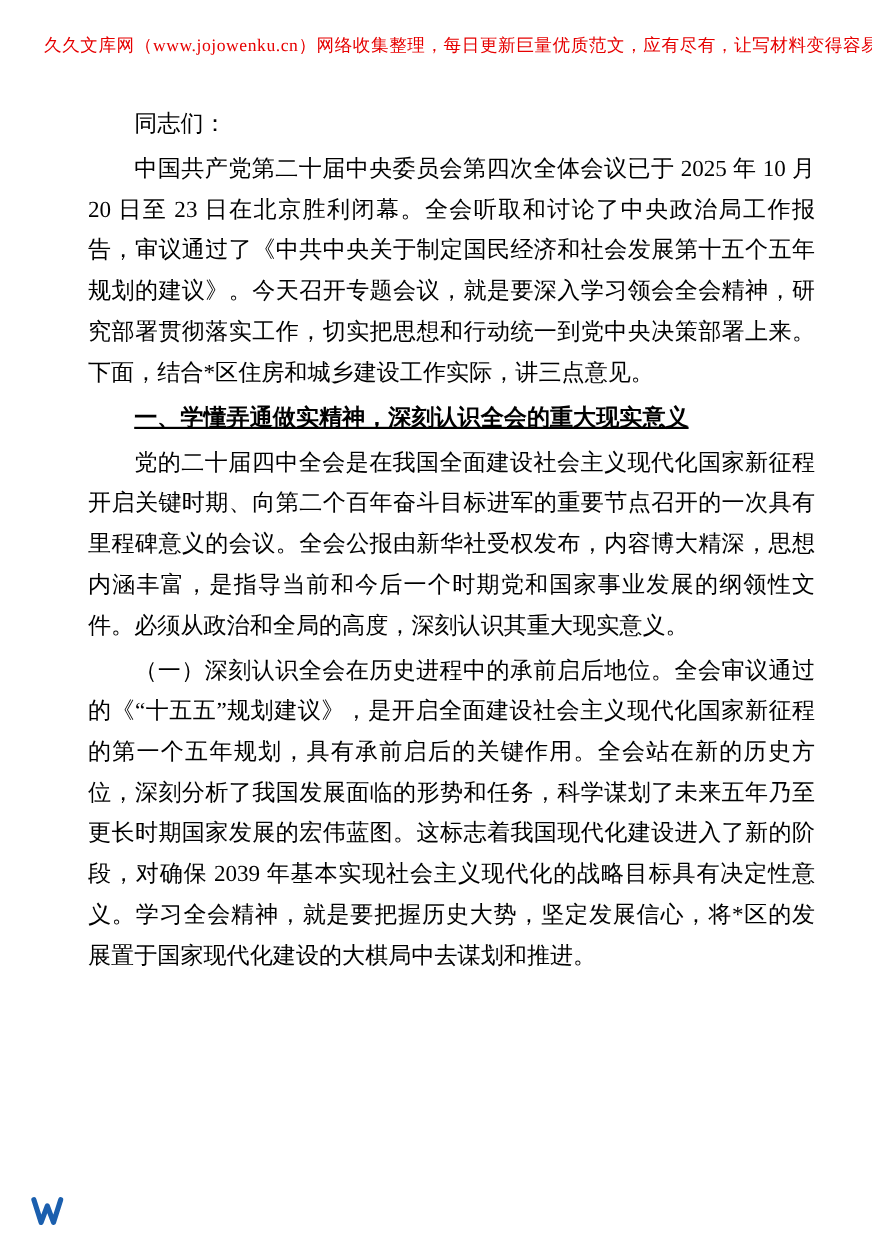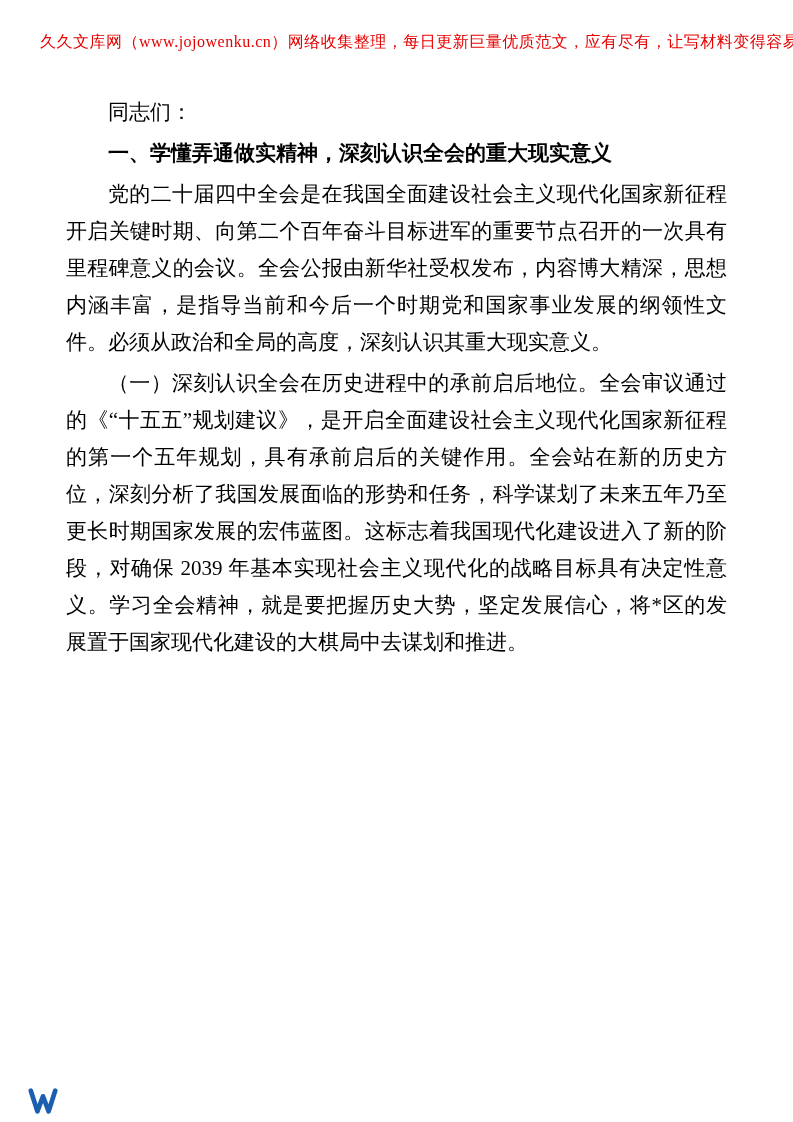--- a/index.html
+++ b/index.html
@@ -25,54 +25,55 @@
     text-align: center;
     font-size: 16px;
     line-height: 24px;
     color: #e60000;
     letter-spacing: 0.5px;
     white-space: nowrap;
   }
   .content {
     position: absolute;
     top: 94px;
-    left: 66px;
+    left: 80px;
     width: 661px;
     font-size: 21px;
     line-height: 37px;
     text-align: justify;
     text-justify: inter-ideograph;
   }
   .content p {
     margin: 0 0 4px 0;
     text-indent: 2em;
   }
   .salutation { text-indent: 0; }
   .bold { font-weight: normal; }
-  .heading { font-weight: bold; }
+  .heading { font-weight: bold; text-decoration: underline; }
   .fill-last { text-align-last: justify; }
   .corner-logo {
     position: absolute;
     left: 28px;
     top: 1086px;
     width: 30px;
     height: 30px;
   }
 </style>
 </head>
 <body>
 
 <div class="page">
 
   <div class="header-notice">久久文库网（www.jojowenku.cn）网络收集整理，每日更新巨量优质范文，应有尽有，让写材料变得容易！</div>
 
   <div class="content">
 
     <p class="salutation">同志们：</p>
 
+    <p>中国共产党第二十届中央委员会第四次全体会议已于 2025 年 10 月 20 日至 23 日在北京胜利闭幕。全会听取和讨论了中央政治局工作报告，审议通过了《中共中央关于制定国民经济和社会发展第十五个五年规划的建议》。今天召开专题会议，就是要深入学习领会全会精神，研究部署贯彻落实工作，切实把思想和行动统一到党中央决策部署上来。下面，结合*区住房和城乡建设工作实际，讲三点意见。</p>
 
     <p class="heading">一、学懂弄通做实精神，深刻认识全会的重大现实意义</p>
 
     <p>党的二十届四中全会是在我国全面建设社会主义现代化国家新征程开启关键时期、向第二个百年奋斗目标进军的重要节点召开的一次具有里程碑意义的会议。全会公报由新华社受权发布，内容博大精深，思想内涵丰富，是指导当前和今后一个时期党和国家事业发展的纲领性文件。必须从政治和全局的高度，深刻认识其重大现实意义。</p>
 
     <p><span class="bold">（一）深刻认识全会在历史进程中的承前启后地位。</span><span>全会审议通过的《“十五五”规划建议》，是开启全面建设社会主义现代化国家新征程的第一个五年规划，具有承前启后的关键作用。全会站在新的历史方位，深刻分析了我国发展面临的形势和任务，科学谋划了未来五年乃至更长时期国家发展的宏伟蓝图。这标志着我国现代化建设进入了新的阶段，对确保 2039 年基本实现社会主义现代化的战略目标具有决定性意义。学习全会精神，就是要把握历史大势，坚定发展信心，将*区的发展置于国家现代化建设的大棋局中去谋划和推进。</span></p>
 
 
   </div>
 

